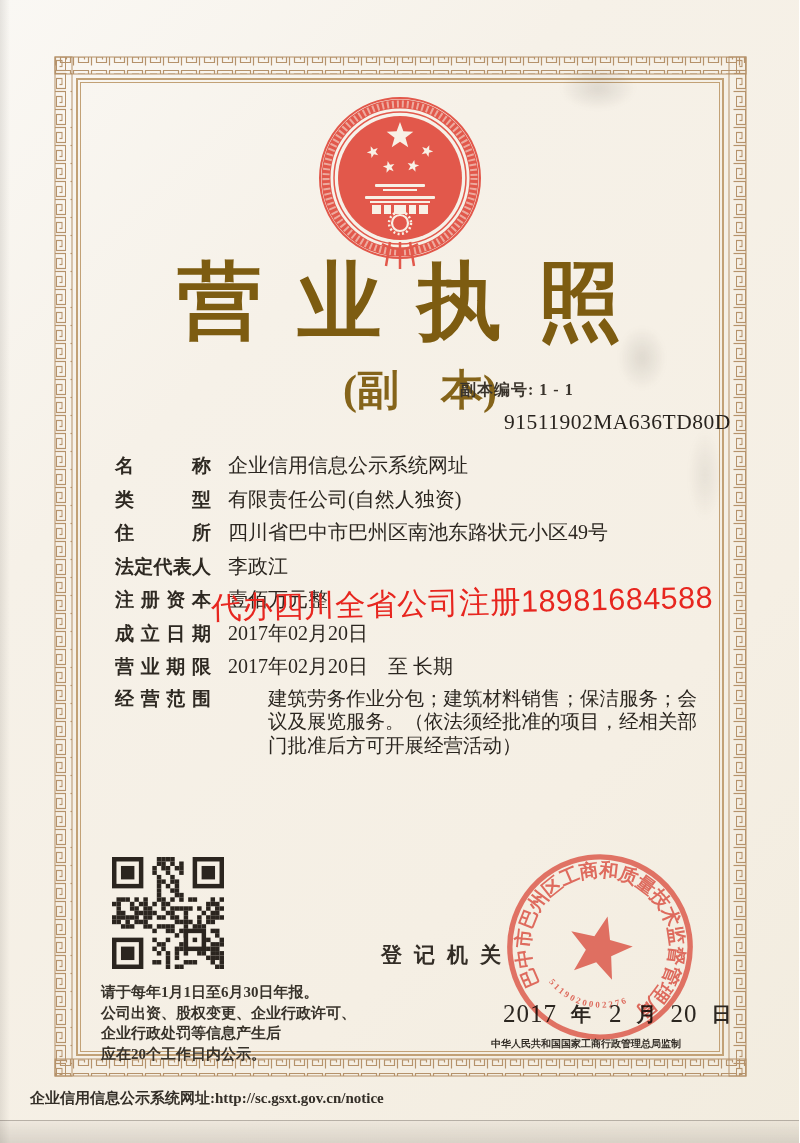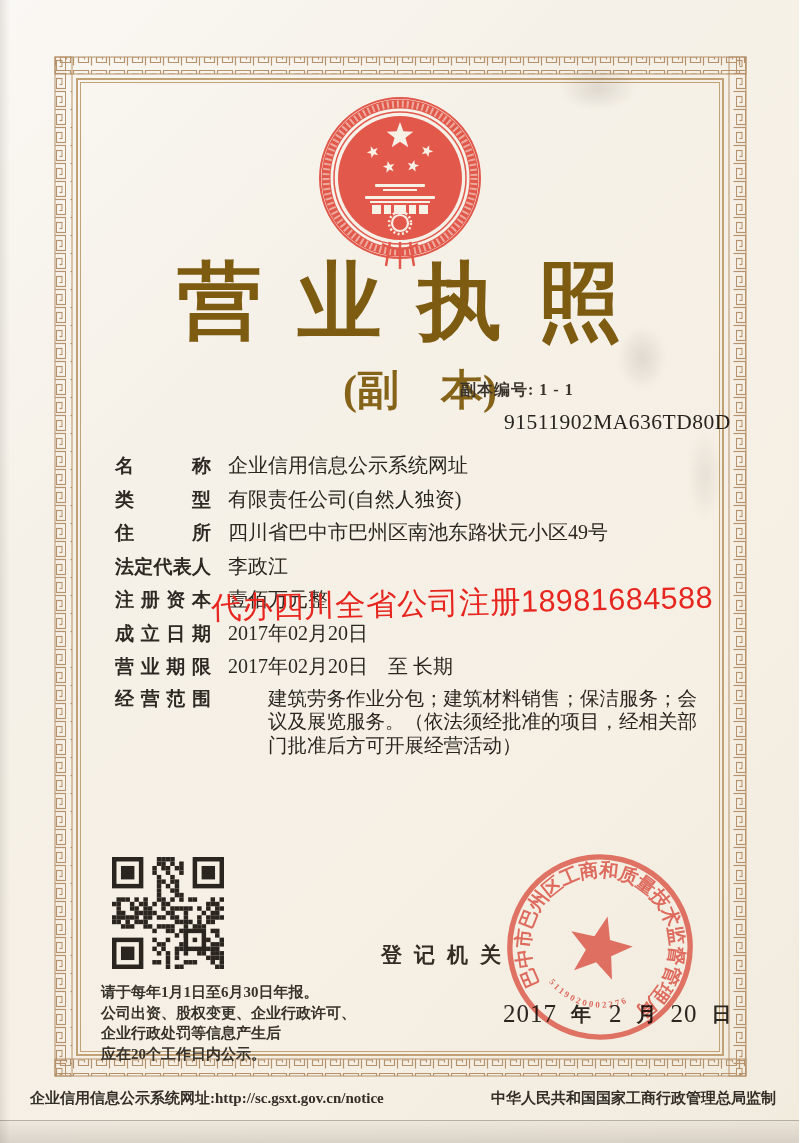--- a/index.html
+++ b/index.html
@@ -34,21 +34,21 @@
   .qr{position:absolute;left:112px;top:857px;width:112px;height:112px;}
   .note{position:absolute;left:101px;top:982px;font-size:15px;line-height:20.5px;font-weight:600;color:#37322a;}
   .reg-label{position:absolute;left:381px;top:941px;font-size:21px;font-weight:700;color:#332d26;letter-spacing:12px;white-space:nowrap;}
   .seal{position:absolute;left:502px;top:849px;width:196px;height:196px;z-index:5;
         mix-blend-mode:multiply;opacity:.88;}
   .date{position:absolute;left:503px;top:1000px;display:flex;align-items:center;color:#2b2620;z-index:4;white-space:nowrap;}
   .date .num{font-size:25px;letter-spacing:1px;}
   .date .unit{font-size:20px;font-weight:700;}
   .d-m{margin-left:14px;} .d-g{margin-left:18px;}
   .footer-left{position:absolute;left:30px;top:1089px;font-size:15px;font-weight:600;color:#332e27;}
-  .footer-right{position:absolute;left:491px;top:1089px;font-size:15px;font-weight:700;color:#332e27;}
+  .footer-right{position:absolute;left:491px;top:1037px;font-size:10px;font-weight:700;color:#332e27;}
   
   .smudge{position:absolute;border-radius:50%;filter:blur(2px);pointer-events:none;}
   .s1{left:560px;top:66px;width:76px;height:44px;background:radial-gradient(closest-side,rgba(95,88,78,.16),rgba(95,88,78,0));}
   .s2{left:618px;top:326px;width:48px;height:64px;background:radial-gradient(closest-side,rgba(95,88,78,.15),rgba(95,88,78,0));}
   .s3{left:688px;top:430px;width:34px;height:90px;background:radial-gradient(closest-side,rgba(110,100,90,.10),rgba(110,100,90,0));}
   .edge-left{position:absolute;left:0;top:0;bottom:0;width:10px;
              background:linear-gradient(to right,rgba(100,95,88,.14),rgba(100,95,88,0));pointer-events:none;}
   .fold-bottom{position:absolute;left:0;right:0;bottom:0;height:22px;border-top:1px solid rgba(90,84,76,.28);
                background:linear-gradient(to bottom,rgba(120,110,100,.06),rgba(110,100,92,.20));pointer-events:none;}
 </style>

